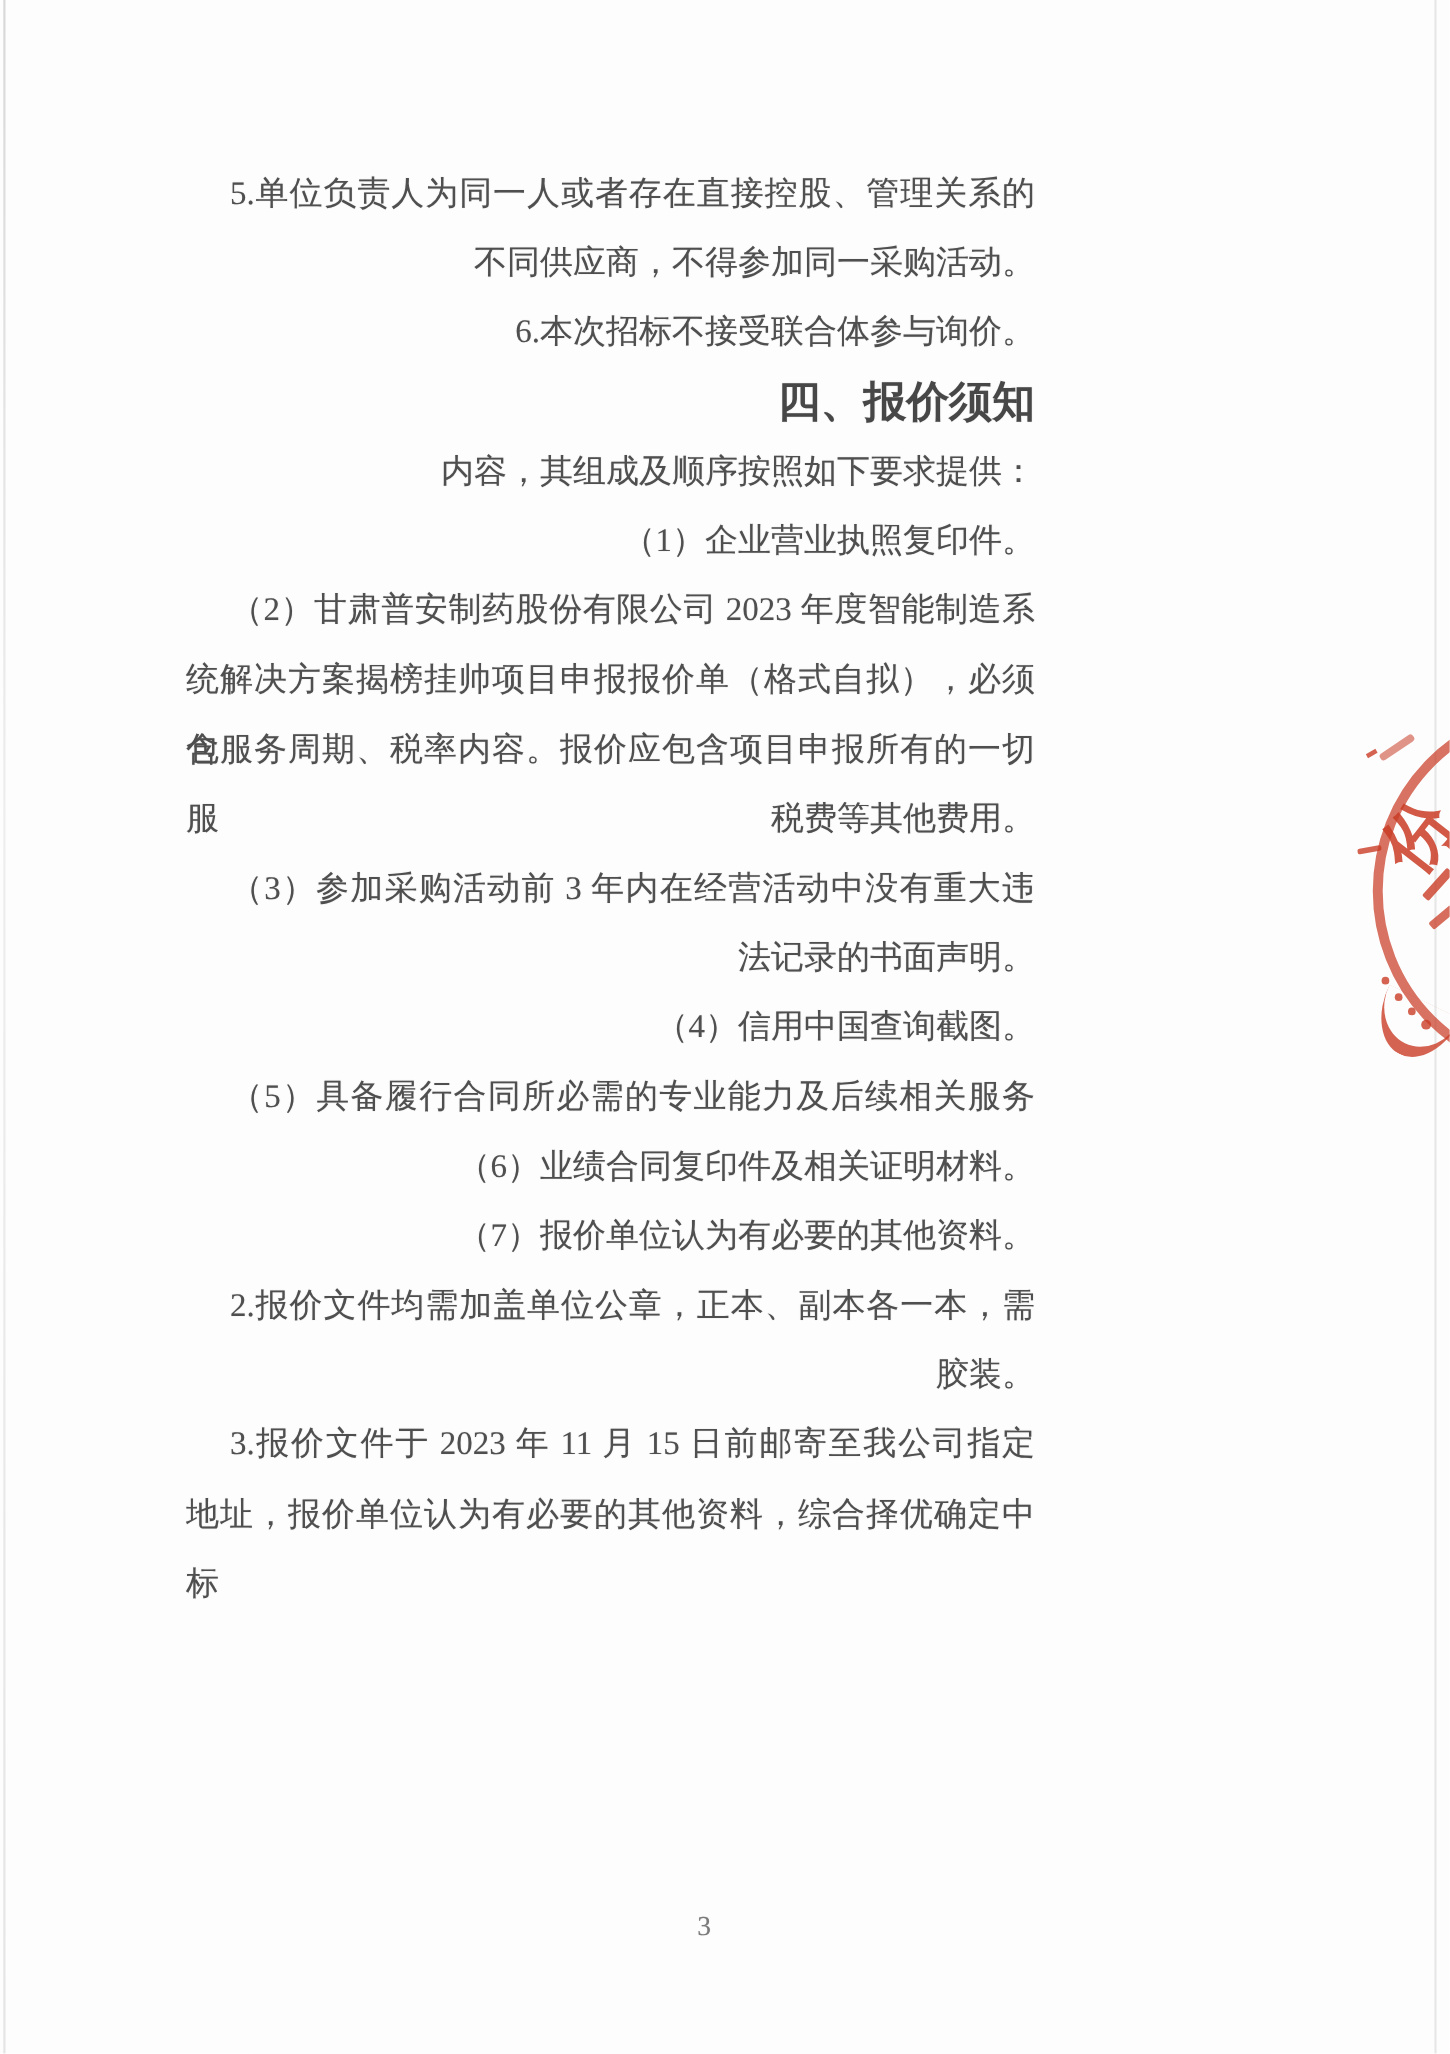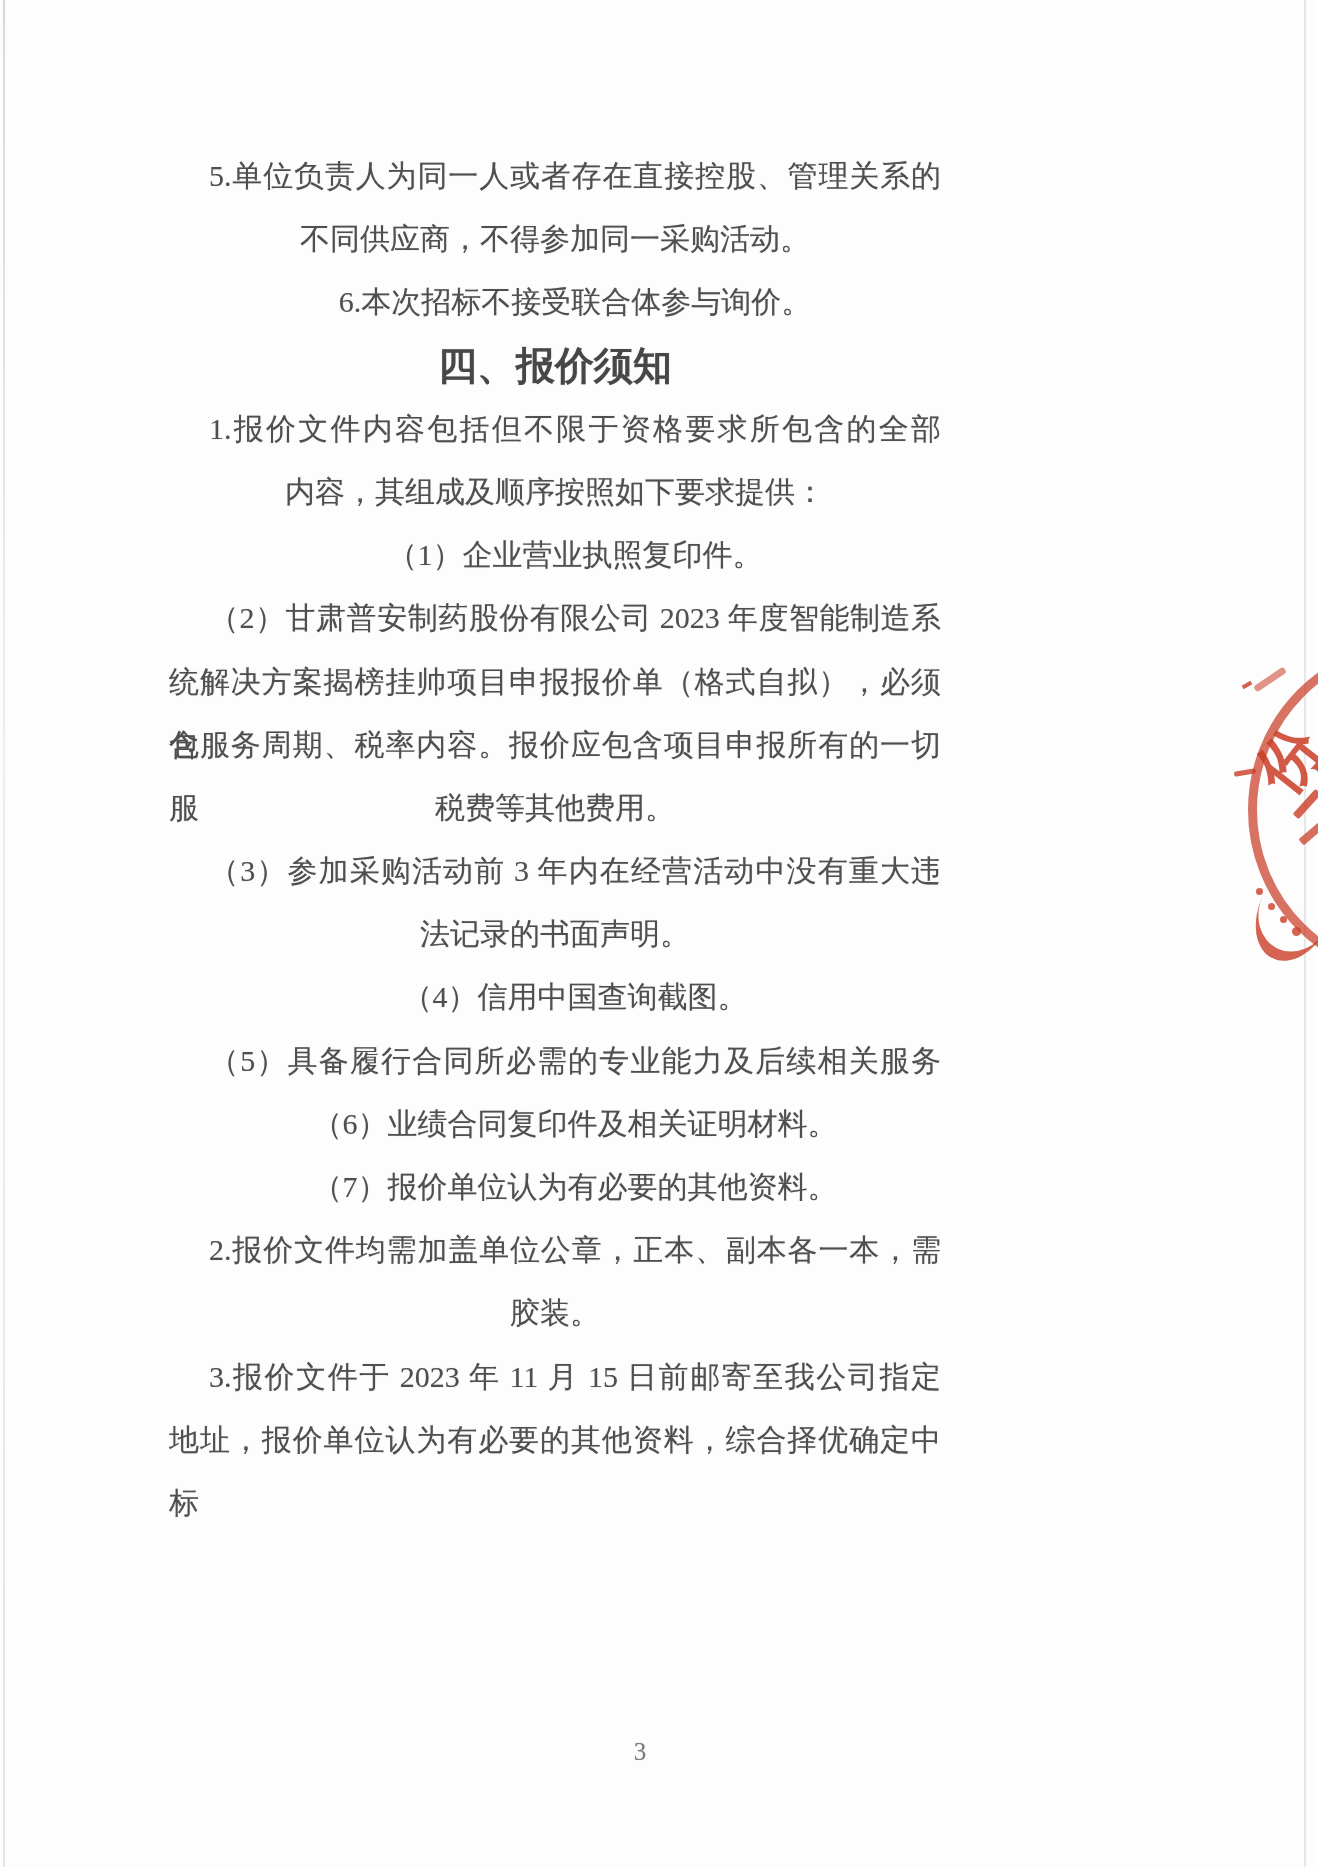--- a/index.html
+++ b/index.html
@@ -23,21 +23,21 @@
   
   .doc-body{
     position:absolute;left:169px;top:144px;width:772px;
     color:#4f4f4f;
     font-size:30px;
     text-shadow:0 0 1px rgba(80,80,80,.35);
   }
   .line{
     height:63.2px;line-height:63.2px;
     white-space:nowrap;
-    text-align:center;
+    text-align:right;
   }
   .line.justify{
     white-space:normal;
     text-align:justify;
     text-align-last:justify;
     text-justify:inter-character;
   }
   .line.indent{padding-left:40px;}
   .line.heading{font-weight:bold;font-size:39px;color:#474747;}
   
@@ -97,21 +97,20 @@
 <div class="page">
 
   <div class="edge-left"></div>
   <div class="edge-right"></div>
 
   <div class="doc-body">
       <div class="line indent justify">5.单位负责人为同一人或者存在直接控股、管理关系的</div>
       <div class="line">不同供应商，不得参加同一采购活动。</div>
       <div class="line indent">6.本次招标不接受联合体参与询价。</div>
       <div class="line heading">四、报价须知</div>
-      <div class="line indent justify">1.报价文件内容包括但不限于资格要求所包含的全部</div>
       <div class="line">内容，其组成及顺序按照如下要求提供：</div>
       <div class="line indent">（1）企业营业执照复印件。</div>
       <div class="line indent justify">（2）甘肃普安制药股份有限公司 2023 年度智能制造系</div>
       <div class="line justify">统解决方案揭榜挂帅项目申报报价单（格式自拟），必须包</div>
       <div class="line justify">含服务周期、税率内容。报价应包含项目申报所有的一切服</div>
       <div class="line">税费等其他费用。</div>
       <div class="line indent justify">（3）参加采购活动前 3 年内在经营活动中没有重大违</div>
       <div class="line">法记录的书面声明。</div>
       <div class="line indent">（4）信用中国查询截图。</div>
       <div class="line indent justify">（5）具备履行合同所必需的专业能力及后续相关服务</div>

